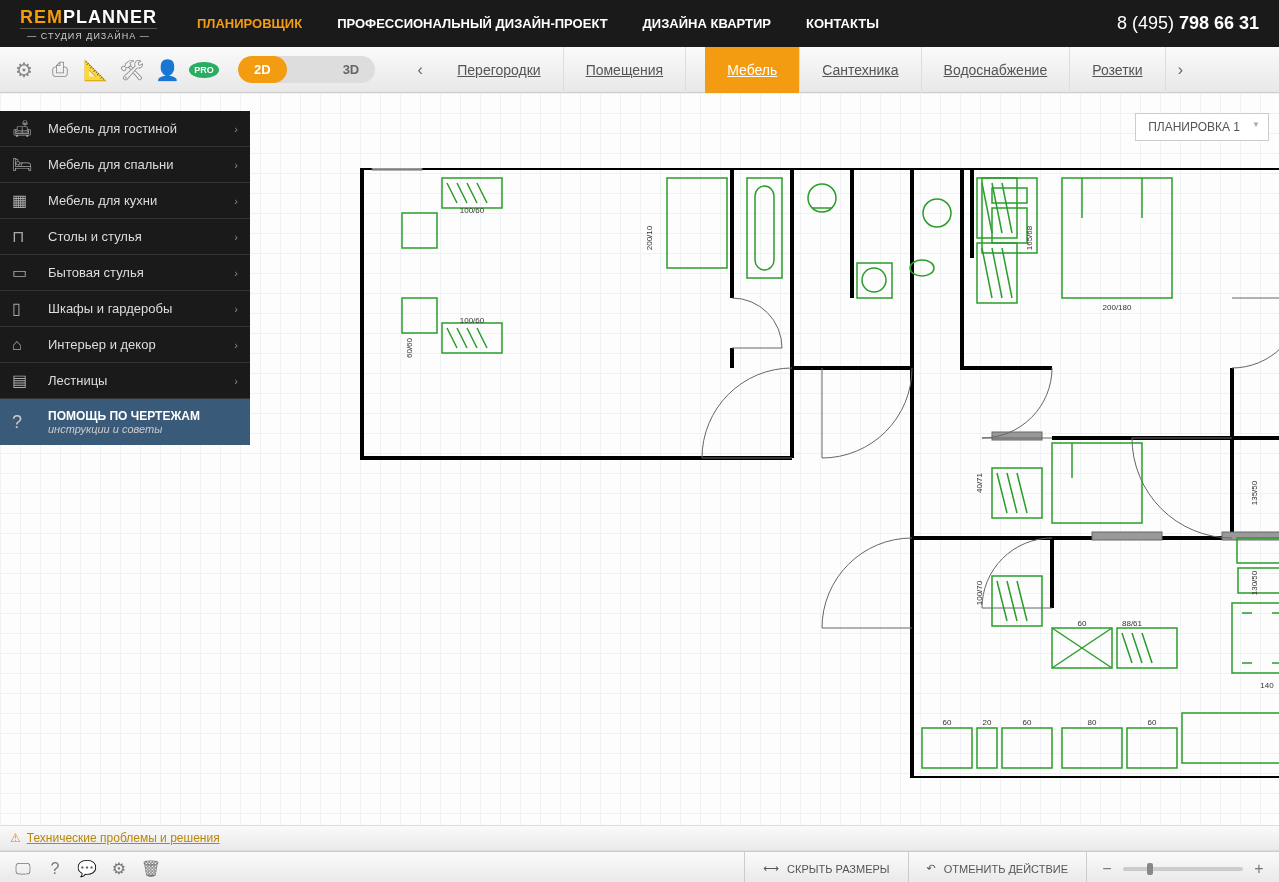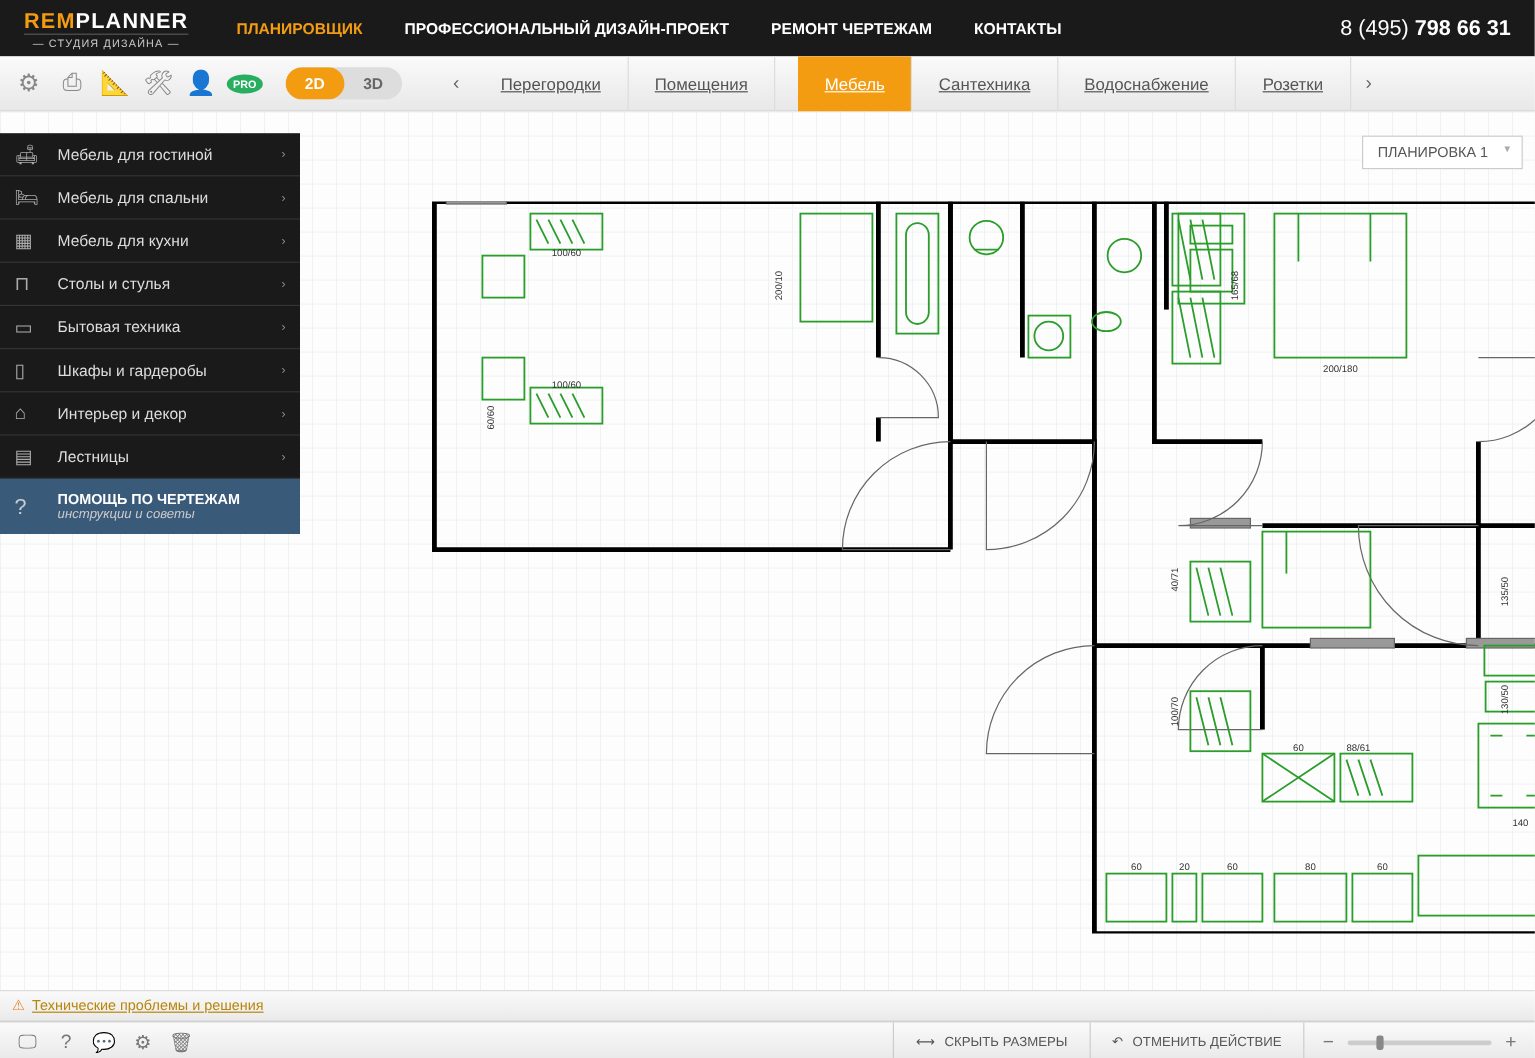--- a/index.html
+++ b/index.html
@@ -13,21 +13,21 @@
 .logo-sub { color: #ccc; font-size: 9px; letter-spacing: 1px; border-top: 1px solid #555; padding-top: 2px; text-align: center; }
 .nav-item { color: #fff; font-weight: bold; font-size: 13px; margin-right: 35px; cursor: pointer; }
 .nav-item.active { color: #f39c12; }
 .phone { margin-left: auto; color: #fff; font-size: 18px; }
 .phone-bold { font-weight: bold; }
 
 .toolbar { background: linear-gradient(#fafafa, #e8e8e8); height: 46px; display: flex; align-items: center; border-bottom: 1px solid #ccc; position: relative; }
 .tool-icons { display: flex; padding: 0 8px; gap: 4px; }
 .tool-icon { width: 32px; height: 32px; display: flex; align-items: center; justify-content: center; color: #888; cursor: pointer; font-size: 20px; }
 .pro-badge { background: #27ae60; color: #fff; font-size: 9px; font-weight: bold; padding: 3px 5px; border-radius: 50%; cursor: pointer; }
-.view-toggle { margin-left: 10px; background: #ddd; border-radius: 20px; display: flex; overflow: hidden; }
+.view-toggle { margin-left: 10px; background: #ddd; border-radius: 20px; display: flex; overflow: hidden; gap: 40px; }
 .view-btn { padding: 6px 16px; font-weight: bold; font-size: 13px; cursor: pointer; }
 .view-btn.active { background: #f39c12; color: #fff; border-radius: 20px; }
 .view-btn:not(.active) { color: #666; }
 .tabs { display: flex; margin-left: 30px; flex: 1; align-items: stretch; height: 46px; }
 .tab-nav { width: 30px; display: flex; align-items: center; justify-content: center; color: #666; cursor: pointer; font-size: 16px; }
 .tab { padding: 0 22px; display: flex; align-items: center; color: #555; font-size: 14px; cursor: pointer; border-right: 1px solid #ddd; text-decoration: underline; }
 .tab.active { background: #f39c12; color: #fff; margin-left: 19px; }
 
 .canvas-area { position: relative; height: calc(100% - 44px - 46px - 34px - 26px); background: #fdfdfd; background-image: linear-gradient(#eef2f3 1px, transparent 1px), linear-gradient(90deg, #eef2f3 1px, transparent 1px); background-size: 20px 20px; }
 
@@ -63,21 +63,21 @@
 </head>
 <body>
 
 <div class="header">
   <div class="logo">
     <div class="logo-top"><span class="logo-rem">REM</span><span class="logo-planner">PLANNER</span></div>
     <div class="logo-sub">— СТУДИЯ ДИЗАЙНА —</div>
   </div>
   <div class="nav-item active">ПЛАНИРОВЩИК</div>
   <div class="nav-item">ПРОФЕССИОНАЛЬНЫЙ ДИЗАЙН-ПРОЕКТ</div>
-  <div class="nav-item">РЕМОНТ ЧЕРТЕЖАМ</div>
+  <div class="nav-item">ДИЗАЙНА КВАРТИР</div>
   <div class="nav-item">КОНТАКТЫ</div>
   <div class="phone"><span>8 (495) </span><span class="phone-bold">798 66 31</span></div>
 </div>
 
 <div class="toolbar">
   <div class="tool-icons">
     <div class="tool-icon">⚙</div>
     <div class="tool-icon">⎙</div>
     <div class="tool-icon">📐</div>
     <div class="tool-icon">🛠</div>
@@ -121,21 +121,21 @@
         <span>Мебель для кухни</span>
         <span class="sidebar-chevron">›</span>
       </div>
     <div class="sidebar-item">
         <span class="sidebar-icon">⊓</span>
         <span>Столы и стулья</span>
         <span class="sidebar-chevron">›</span>
       </div>
     <div class="sidebar-item">
         <span class="sidebar-icon">▭</span>
-        <span>Бытовая техника</span>
+        <span>Бытовая стулья</span>
         <span class="sidebar-chevron">›</span>
       </div>
     <div class="sidebar-item">
         <span class="sidebar-icon">▯</span>
         <span>Шкафы и гардеробы</span>
         <span class="sidebar-chevron">›</span>
       </div>
     <div class="sidebar-item">
         <span class="sidebar-icon">⌂</span>
         <span>Интерьер и декор</span>

